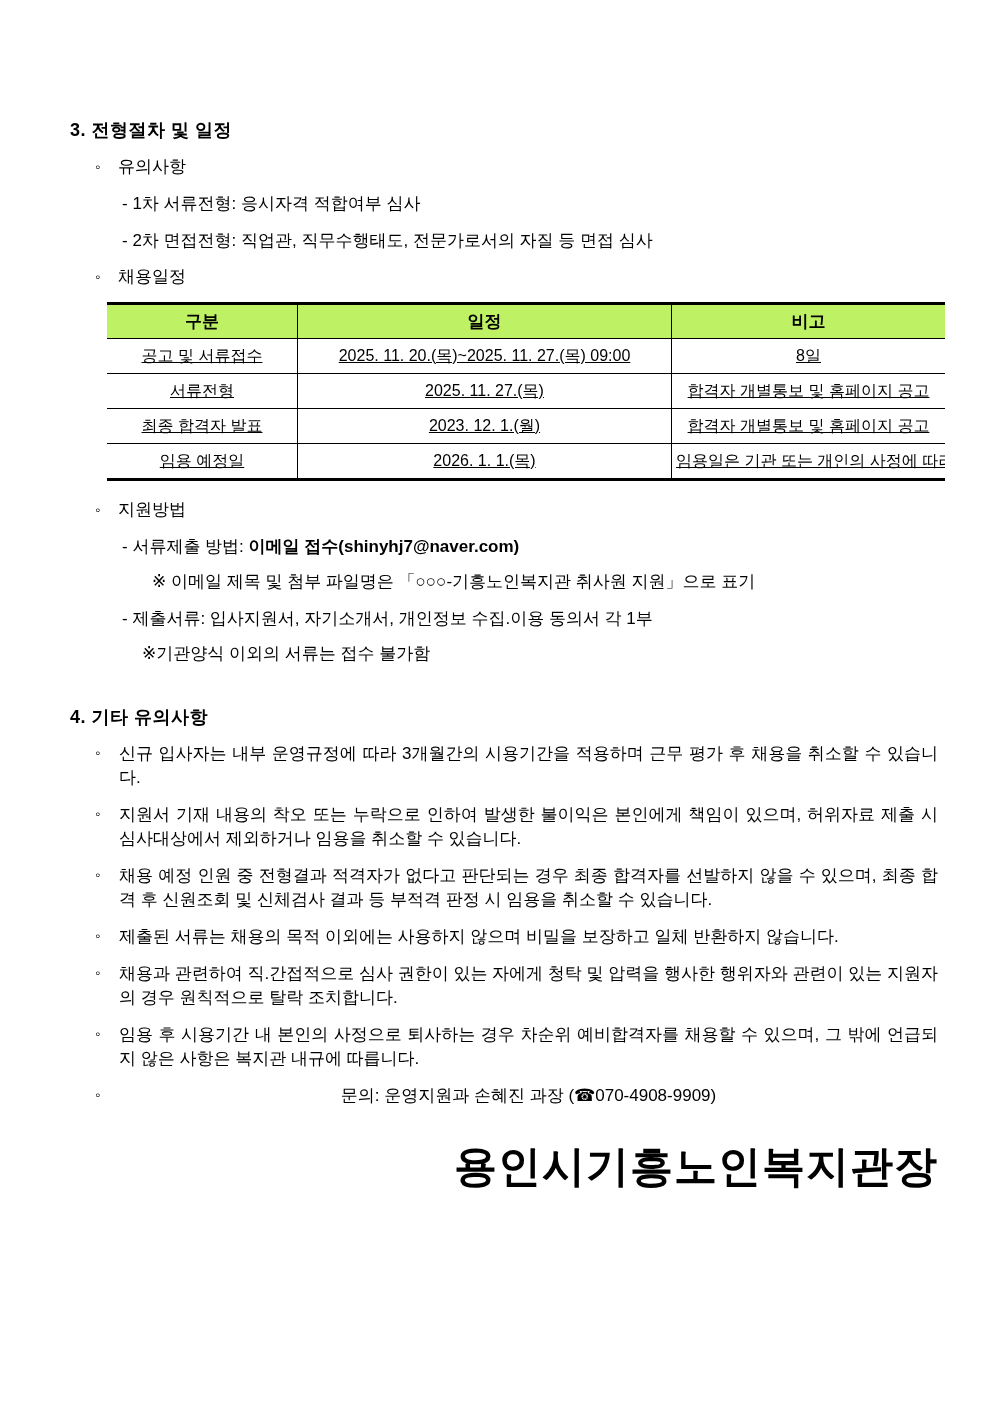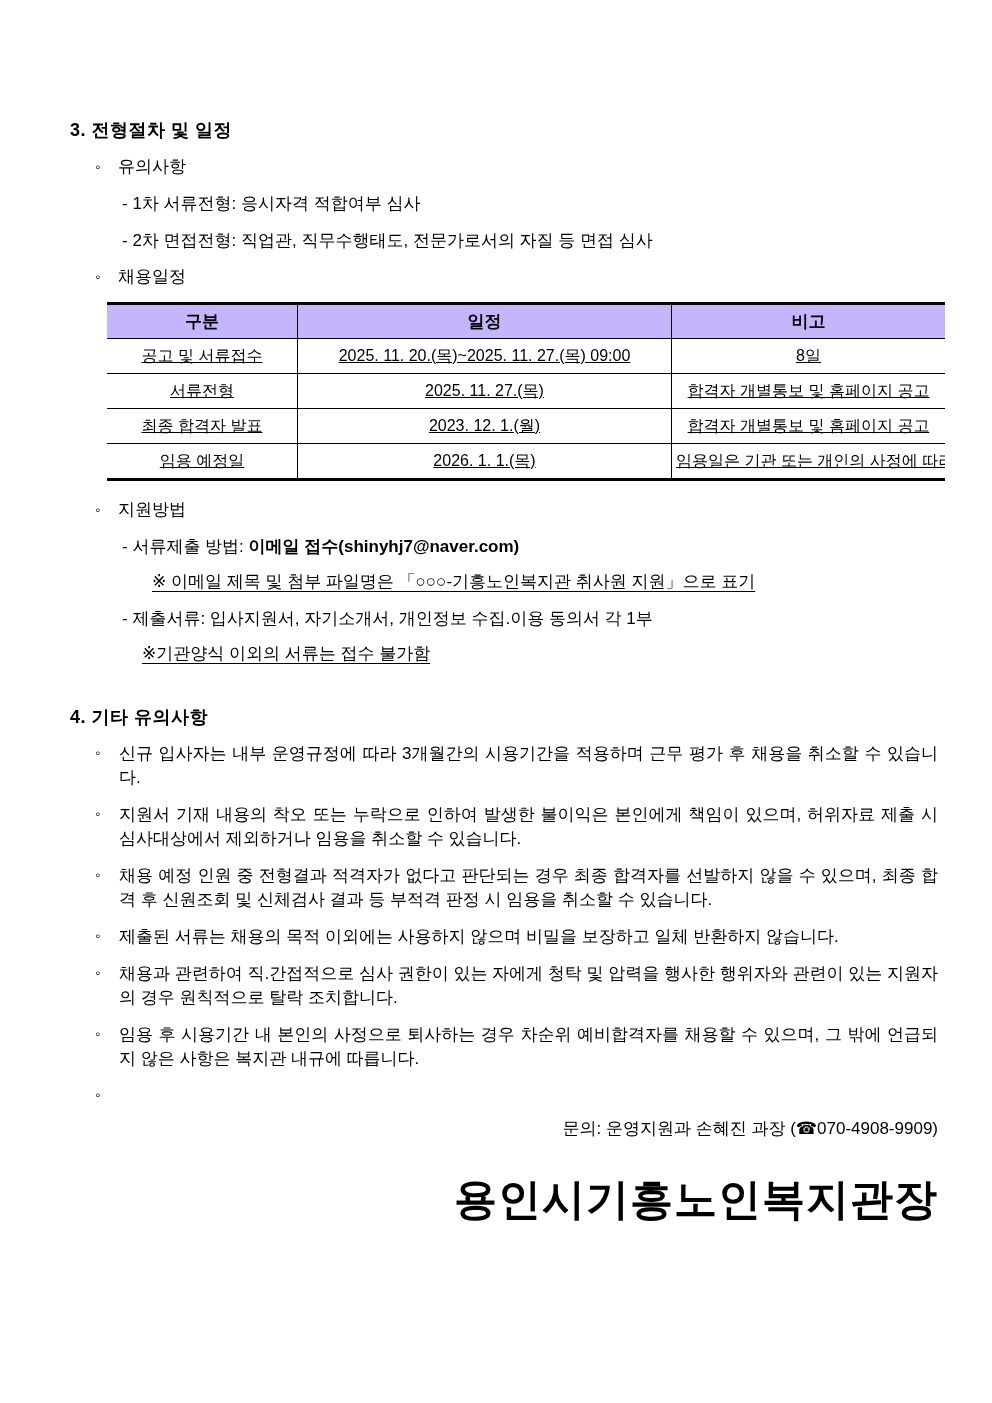--- a/index.html
+++ b/index.html
@@ -10,44 +10,44 @@
     margin:0 auto;overflow:hidden;
   }
   .content{padding:118px 54px 0 70px;}
   .h-sec{font-size:18px;font-weight:bold;margin:0;letter-spacing:.5px;}
   .line{font-size:17px;white-space:nowrap;}
   .l1{margin:13px 0 0 25px;display:flex;align-items:center;}
   .l1 .blt{width:23px;flex:none;font-size:15px;}
   .l2{margin:14px 0 0 52px;}
   .l3{margin:12px 0 0 82px;}
   .l3b{margin:12px 0 0 72px;}
-  .u{text-decoration:underline;text-underline-offset:4px;}
+  .u{text-underline-offset:4px;}
   .bold{font-weight:bold;}
 
   table.sched{
     border-collapse:collapse;margin:14px 0 0 37px;width:812px;
     border-top:3px solid #000;border-bottom:3px solid #000;
     font-size:16px;table-layout:fixed;
   }
   table.sched th,table.sched td{
     border-bottom:1px solid #000;text-align:center;vertical-align:middle;
     padding:0 4px;overflow:hidden;white-space:nowrap;
   }
-  table.sched th{background:#c4b5fd;font-weight:bold;height:33px;font-size:17px;}
+  table.sched th{background:#bef264;font-weight:bold;height:33px;font-size:17px;}
   table.sched td{height:34px;text-decoration:underline;}
   .c1{width:182px;}
   .c2{width:365px;border-left:1px solid #000;}
   .c3{width:265px;border-left:1px solid #000;}
   td.wrapcell{white-space:normal;word-break:break-all;text-align:center;line-height:22px;padding:2px 10px;}
 
   .h-sec4{margin-top:40px;}
   .para{display:flex;margin:13px 0 0 25px;font-size:17px;}
   .para .blt{width:24px;flex:none;font-size:15px;padding-top:2px;}
   .para .ptext{flex:1;text-align:justify;word-break:break-all;line-height:24px;}
-  .para.nojust .ptext{text-align:right;white-space:nowrap;margin-top:33px;}
+  .para.nojust .ptext{text-align:center;white-space:nowrap;}
 
   .date-line{margin-top:46px;text-align:center;font-size:21px;font-weight:bold;letter-spacing:2px;}
   .sig-line{margin-top:30px;text-align:right;font-size:43px;font-weight:bold;letter-spacing:1px;}
 </style>
 </head>
 <body>
 
 <div class="page">
   <div class="content">
 

